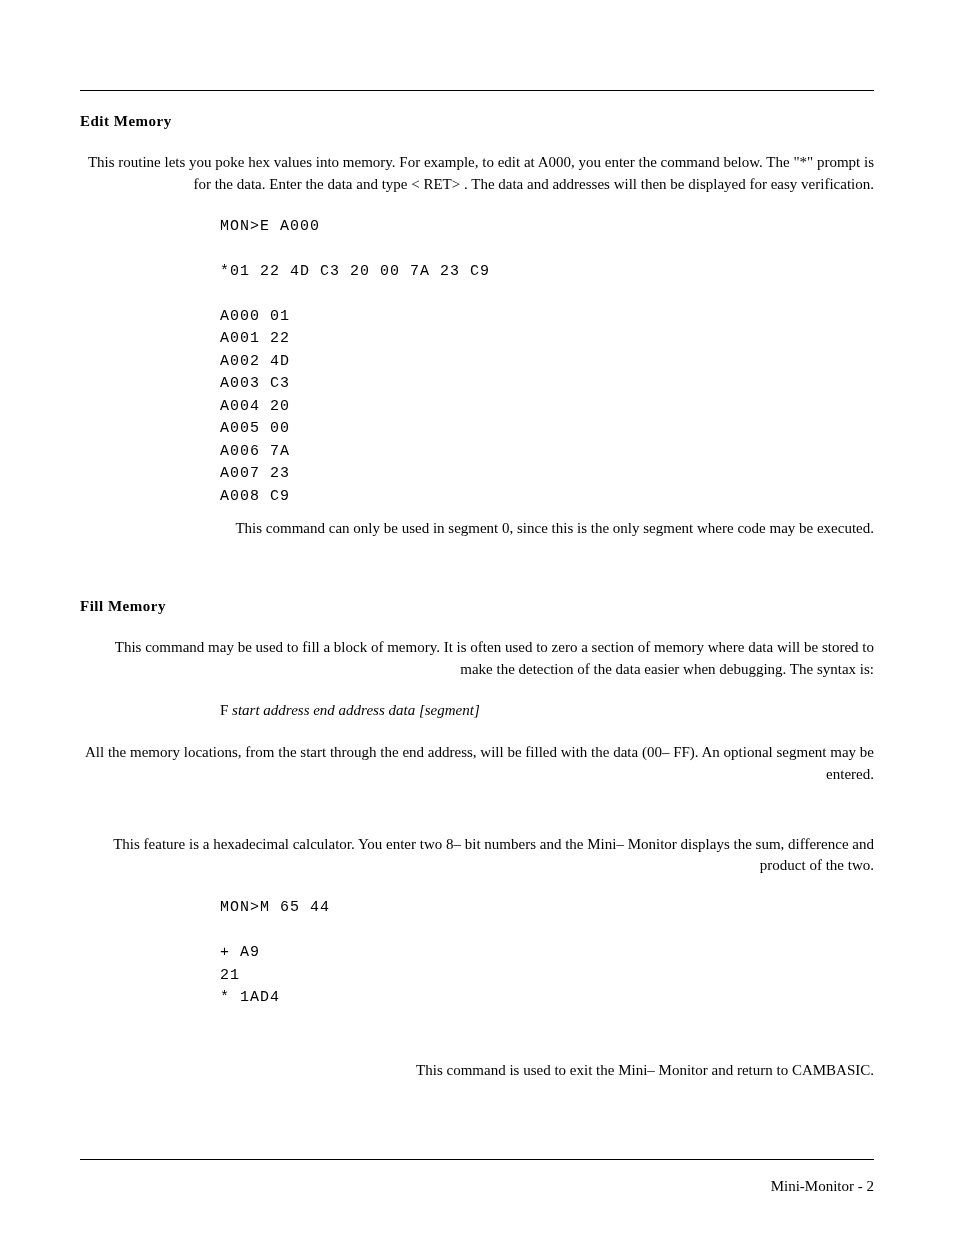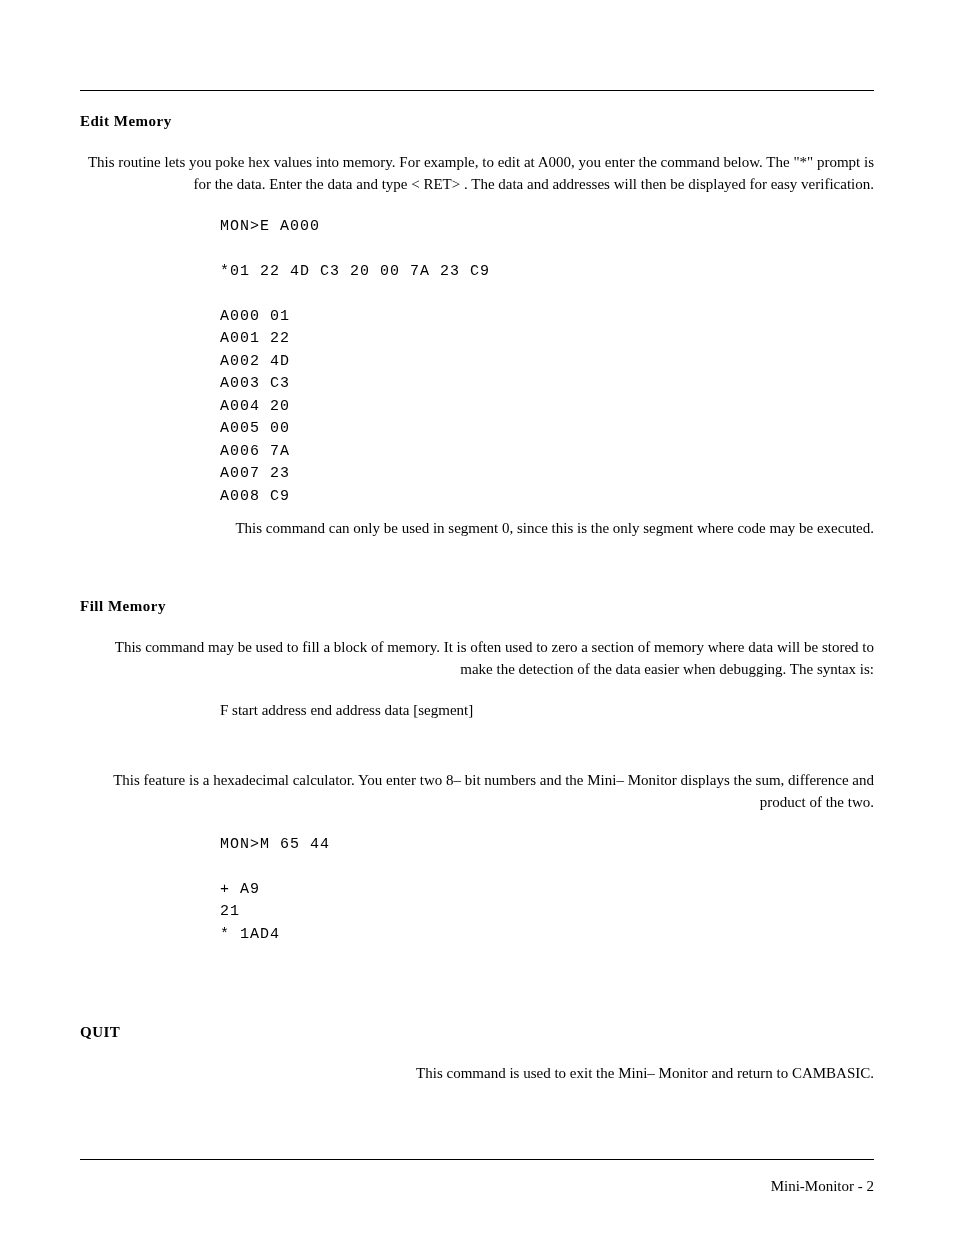--- a/index.html
+++ b/index.html
@@ -42,21 +42,21 @@
     white-space: pre;
     letter-spacing: 1px;
     margin: 4px 0 4px 140px;
     line-height: 1.5;
   }
   .syntax-line {
     margin: 14px 0 20px 140px;
     line-height: 1.45;
   }
   .syntax-line .cmd { font-style: normal; }
-  .syntax-line .args { }
+  .syntax-line .args { font-style: italic; }
   .footer-area {
     position: absolute;
     left: 80px;
     right: 80px;
     bottom: 40px;
   }
   .footer-label {
     text-align: right;
     margin-top: 18px;
     font-size: 15px;
@@ -89,33 +89,33 @@
 A008 C9</div>
   <p class="body-para" style="margin-top:10px;">This command can only be used in segment 0,  since this is the only segment where code may be executed.</p>
 
   <div class="gap-small"></div>
 
   <div class="section-heading">Fill Memory</div>
   <p class="body-para">This command may be used to fill a block of memory.  It is often used to zero a section of memory where data will be stored to make the detection of the data easier when debugging.  The syntax is:</p>
   <div class="syntax-line">
     <span class="cmd">F  </span><span class="args">start address  end address  data  [segment]</span>
   </div>
+  <p class="body-para">All the memory locations, from the start through the end address, will be filled with the data (00– FF).  An optional segment may be entered.</p>
 
   <div class="gap-med"></div>
 
   <p class="body-para">This feature is a hexadecimal calculator.  You enter two 8– bit numbers and the Mini– Monitor displays the sum, difference and product of the two.</p>
   <div class="mono-block">MON&gt;M 65 44
 
 + A9
 21
 * 1AD4</div>
 
   <div class="gap-large"></div>
 
-  <div class="section-heading">QUIT</div>
   <p class="body-para">This command is used to exit the Mini– Monitor and return to CAMBASIC.</p>
 
   <div class="footer-area">
     <hr class="rule">
     <div class="footer-label">Mini-Monitor - 2</div>
   </div>
 
 </div>
 
 </body></html>

